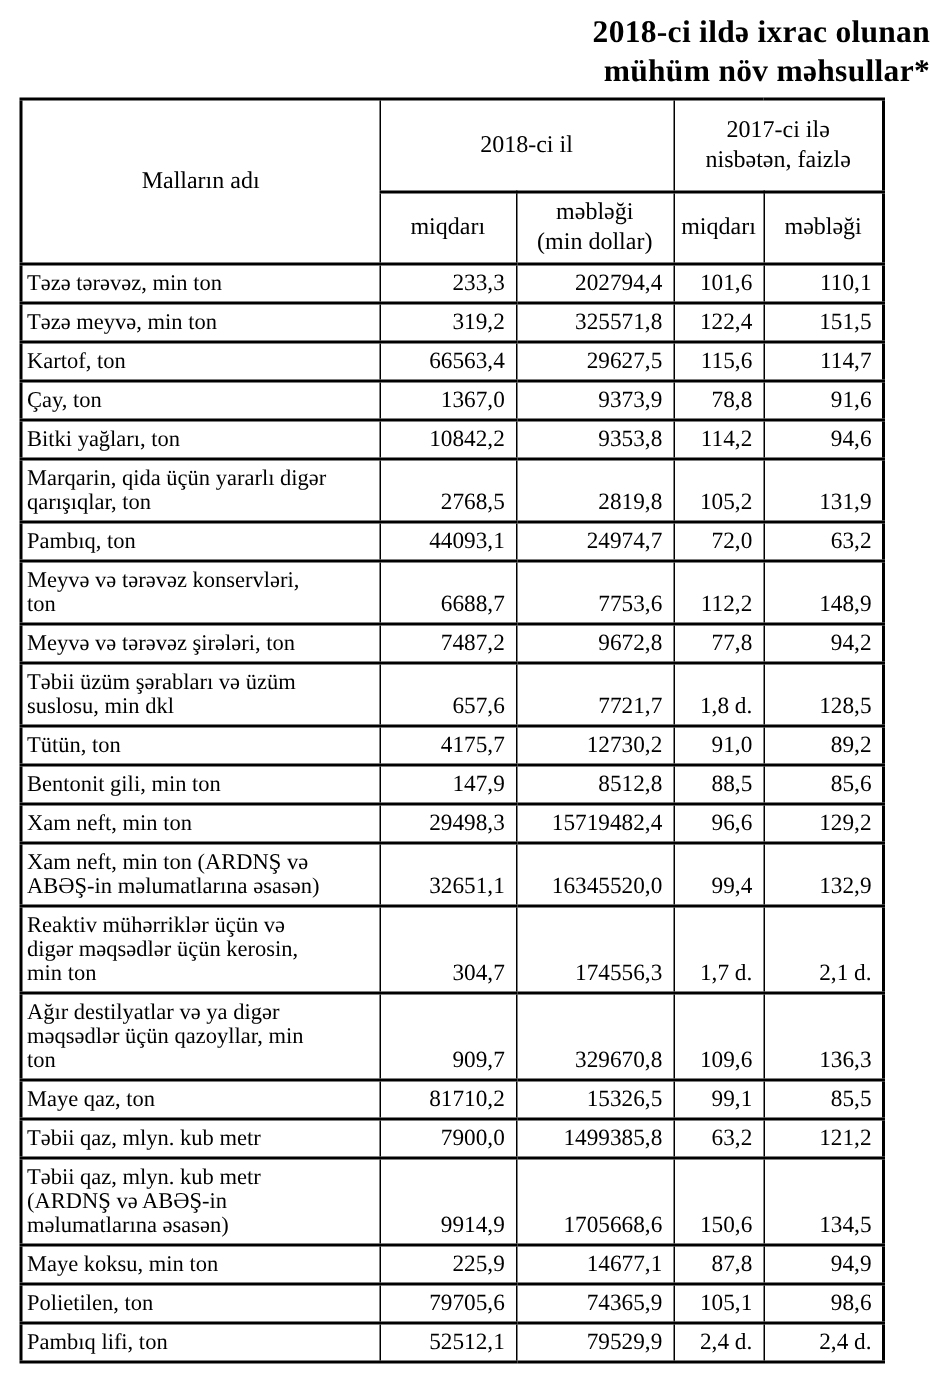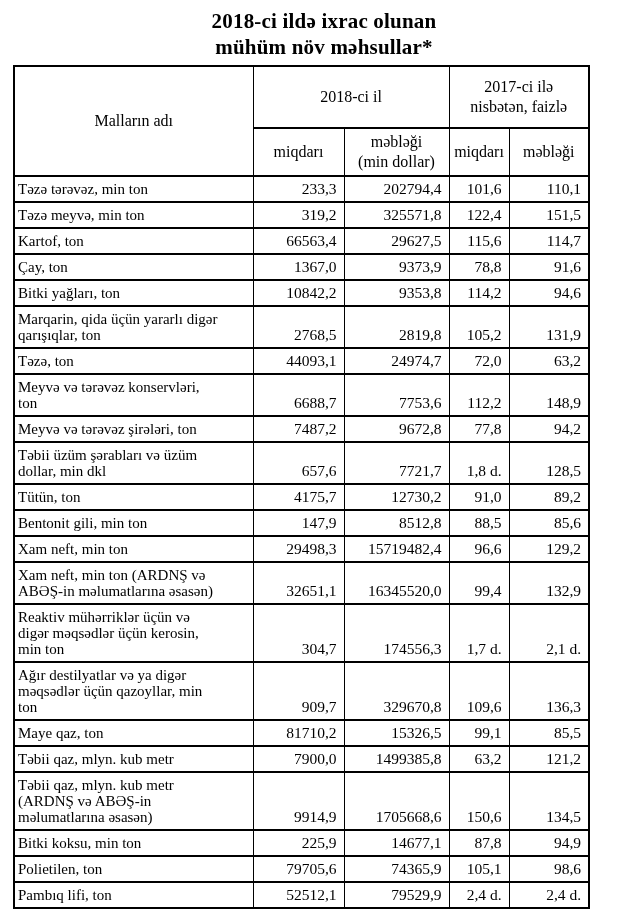--- a/index.html
+++ b/index.html
@@ -20,21 +20,21 @@
     height: 922px;
     overflow: hidden;
     background: #ffffff;
   }
   .title {
     margin: 0;
     padding: 8px 0 5px 28px;
     font-size: 21px;
     line-height: 26px;
     font-weight: bold;
-    text-align: center;
+    text-align: right;
     white-space: pre-line;
     letter-spacing: 0.2px;
   }
   table.export-table {
     border-collapse: collapse;
     table-layout: fixed;
     margin-left: 13px;
     width: 575px;
     border: 2px solid #000;
   }
@@ -144,21 +144,21 @@
   </tr>
         <tr>
     <td class="c-name">Marqarin, qida üçün yararlı digər
 qarışıqlar, ton</td>
     <td class="c-num">2768,5</td>
     <td class="c-num">2819,8</td>
     <td class="c-num">105,2</td>
     <td class="c-num">131,9</td>
   </tr>
         <tr>
-    <td class="c-name">Təzə, ton</td>
+    <td class="c-name">Pambıq, ton</td>
     <td class="c-num">44093,1</td>
     <td class="c-num">24974,7</td>
     <td class="c-num">72,0</td>
     <td class="c-num">63,2</td>
   </tr>
         <tr>
     <td class="c-name">Meyvə və tərəvəz konservləri,
 ton</td>
     <td class="c-num">6688,7</td>
     <td class="c-num">7753,6</td>
@@ -167,21 +167,21 @@
   </tr>
         <tr>
     <td class="c-name">Meyvə və tərəvəz şirələri, ton</td>
     <td class="c-num">7487,2</td>
     <td class="c-num">9672,8</td>
     <td class="c-num">77,8</td>
     <td class="c-num">94,2</td>
   </tr>
         <tr>
     <td class="c-name">Təbii üzüm şərabları və üzüm
-dollar, min dkl</td>
+suslosu, min dkl</td>
     <td class="c-num">657,6</td>
     <td class="c-num">7721,7</td>
     <td class="c-num">1,8 d.</td>
     <td class="c-num">128,5</td>
   </tr>
         <tr>
     <td class="c-name">Tütün, ton</td>
     <td class="c-num">4175,7</td>
     <td class="c-num">12730,2</td>
     <td class="c-num">91,0</td>
@@ -244,21 +244,21 @@
         <tr>
     <td class="c-name">Təbii qaz, mlyn. kub metr
 (ARDNŞ və ABƏŞ-in
 məlumatlarına əsasən)</td>
     <td class="c-num">9914,9</td>
     <td class="c-num">1705668,6</td>
     <td class="c-num">150,6</td>
     <td class="c-num">134,5</td>
   </tr>
         <tr>
-    <td class="c-name">Bitki koksu, min ton</td>
+    <td class="c-name">Maye koksu, min ton</td>
     <td class="c-num">225,9</td>
     <td class="c-num">14677,1</td>
     <td class="c-num">87,8</td>
     <td class="c-num">94,9</td>
   </tr>
         <tr>
     <td class="c-name">Polietilen, ton</td>
     <td class="c-num">79705,6</td>
     <td class="c-num">74365,9</td>
     <td class="c-num">105,1</td>

